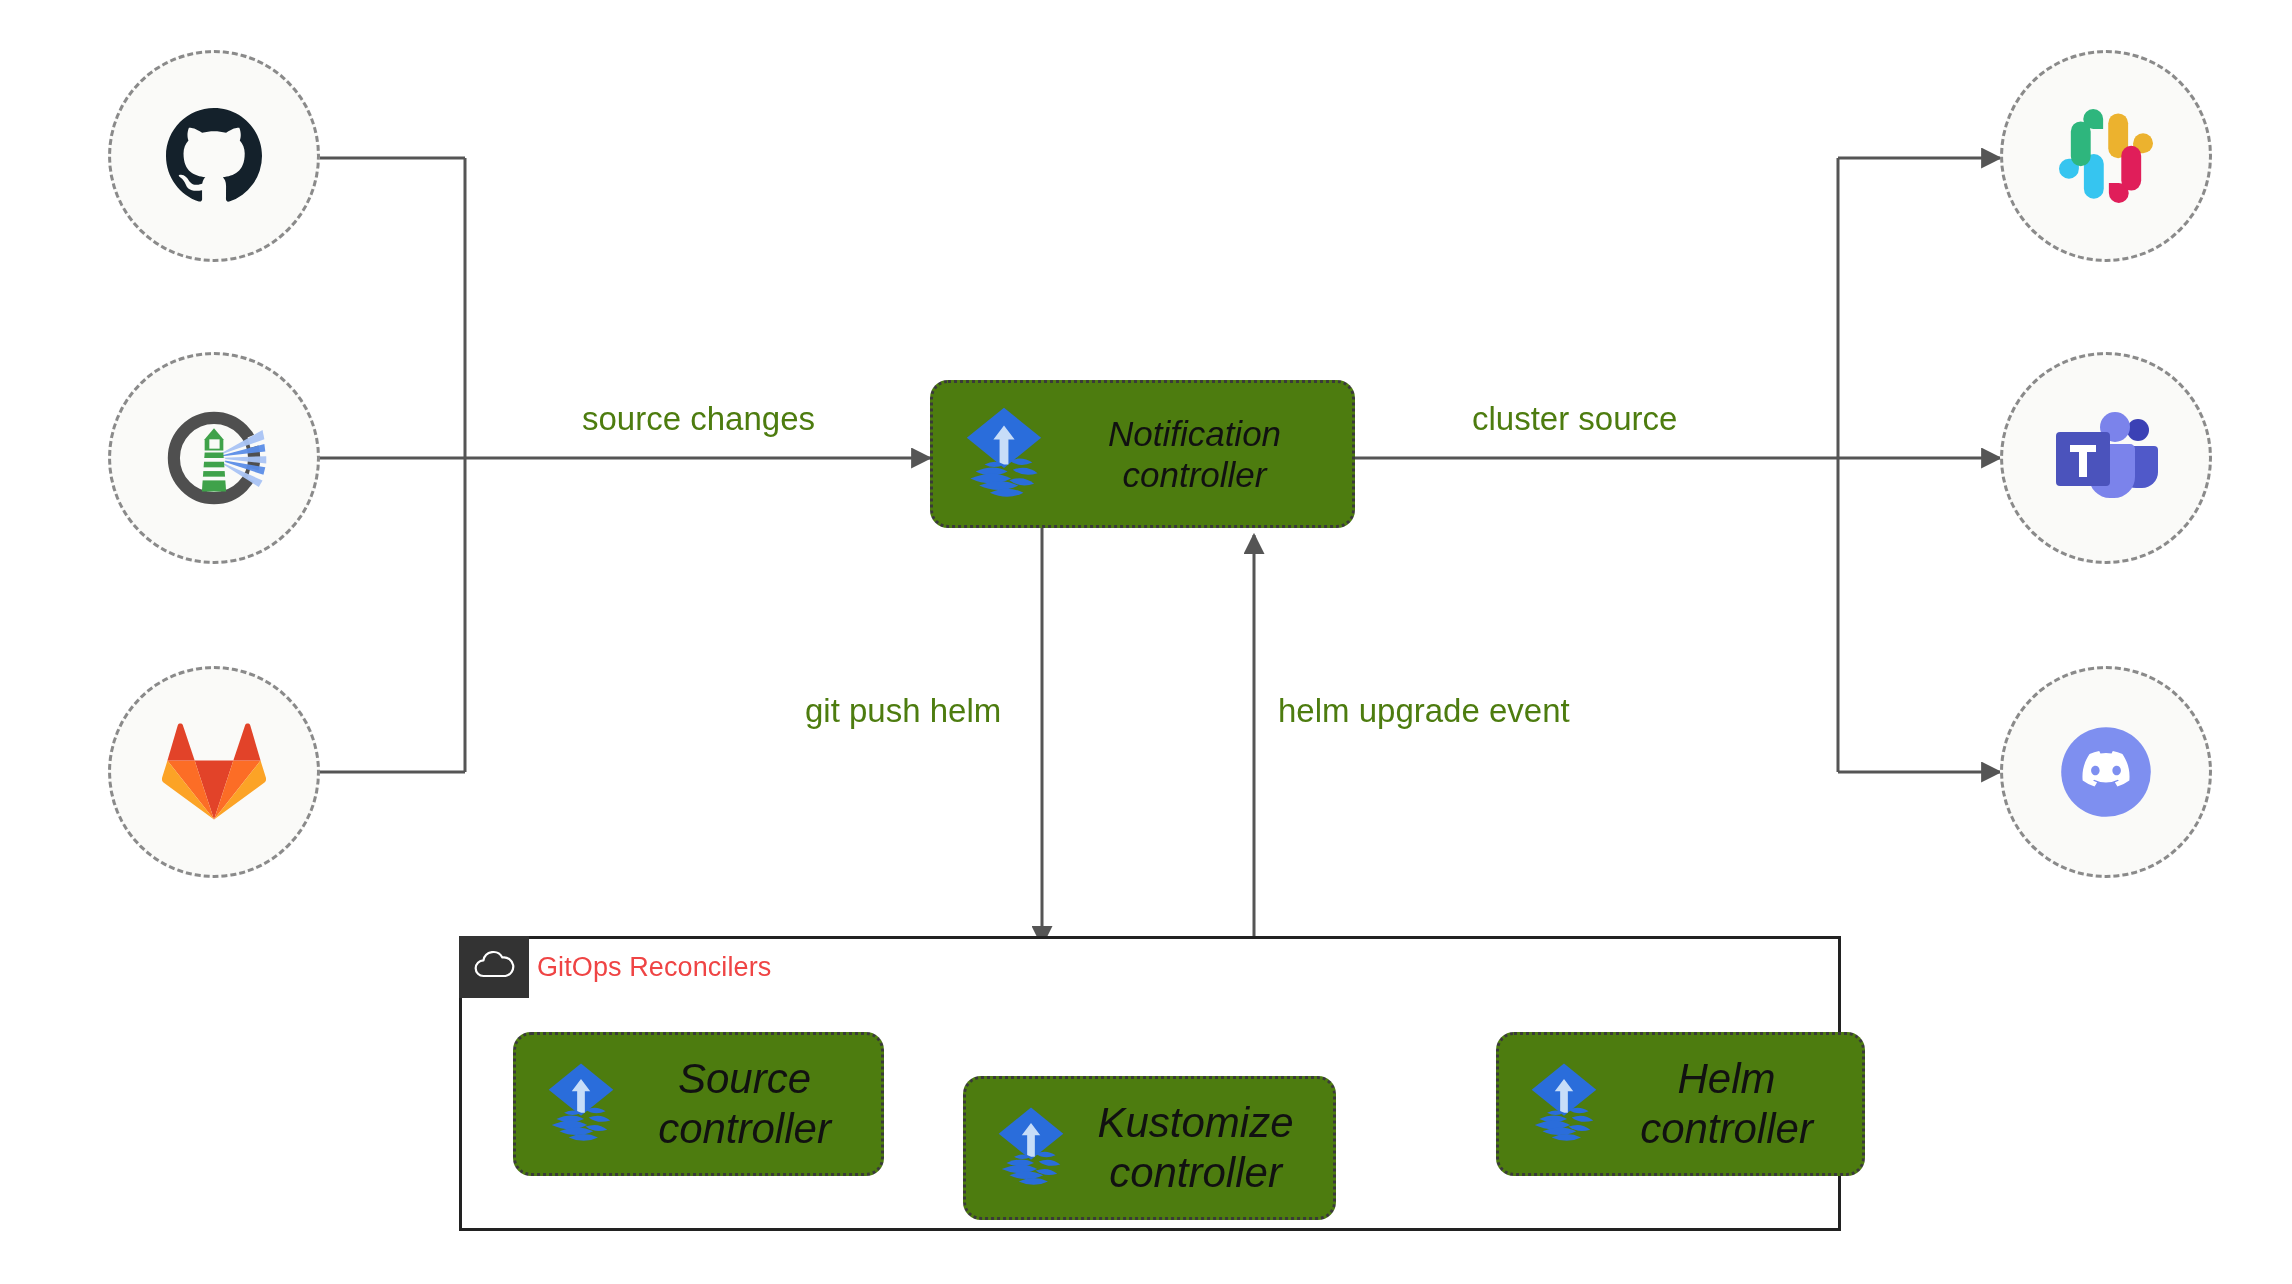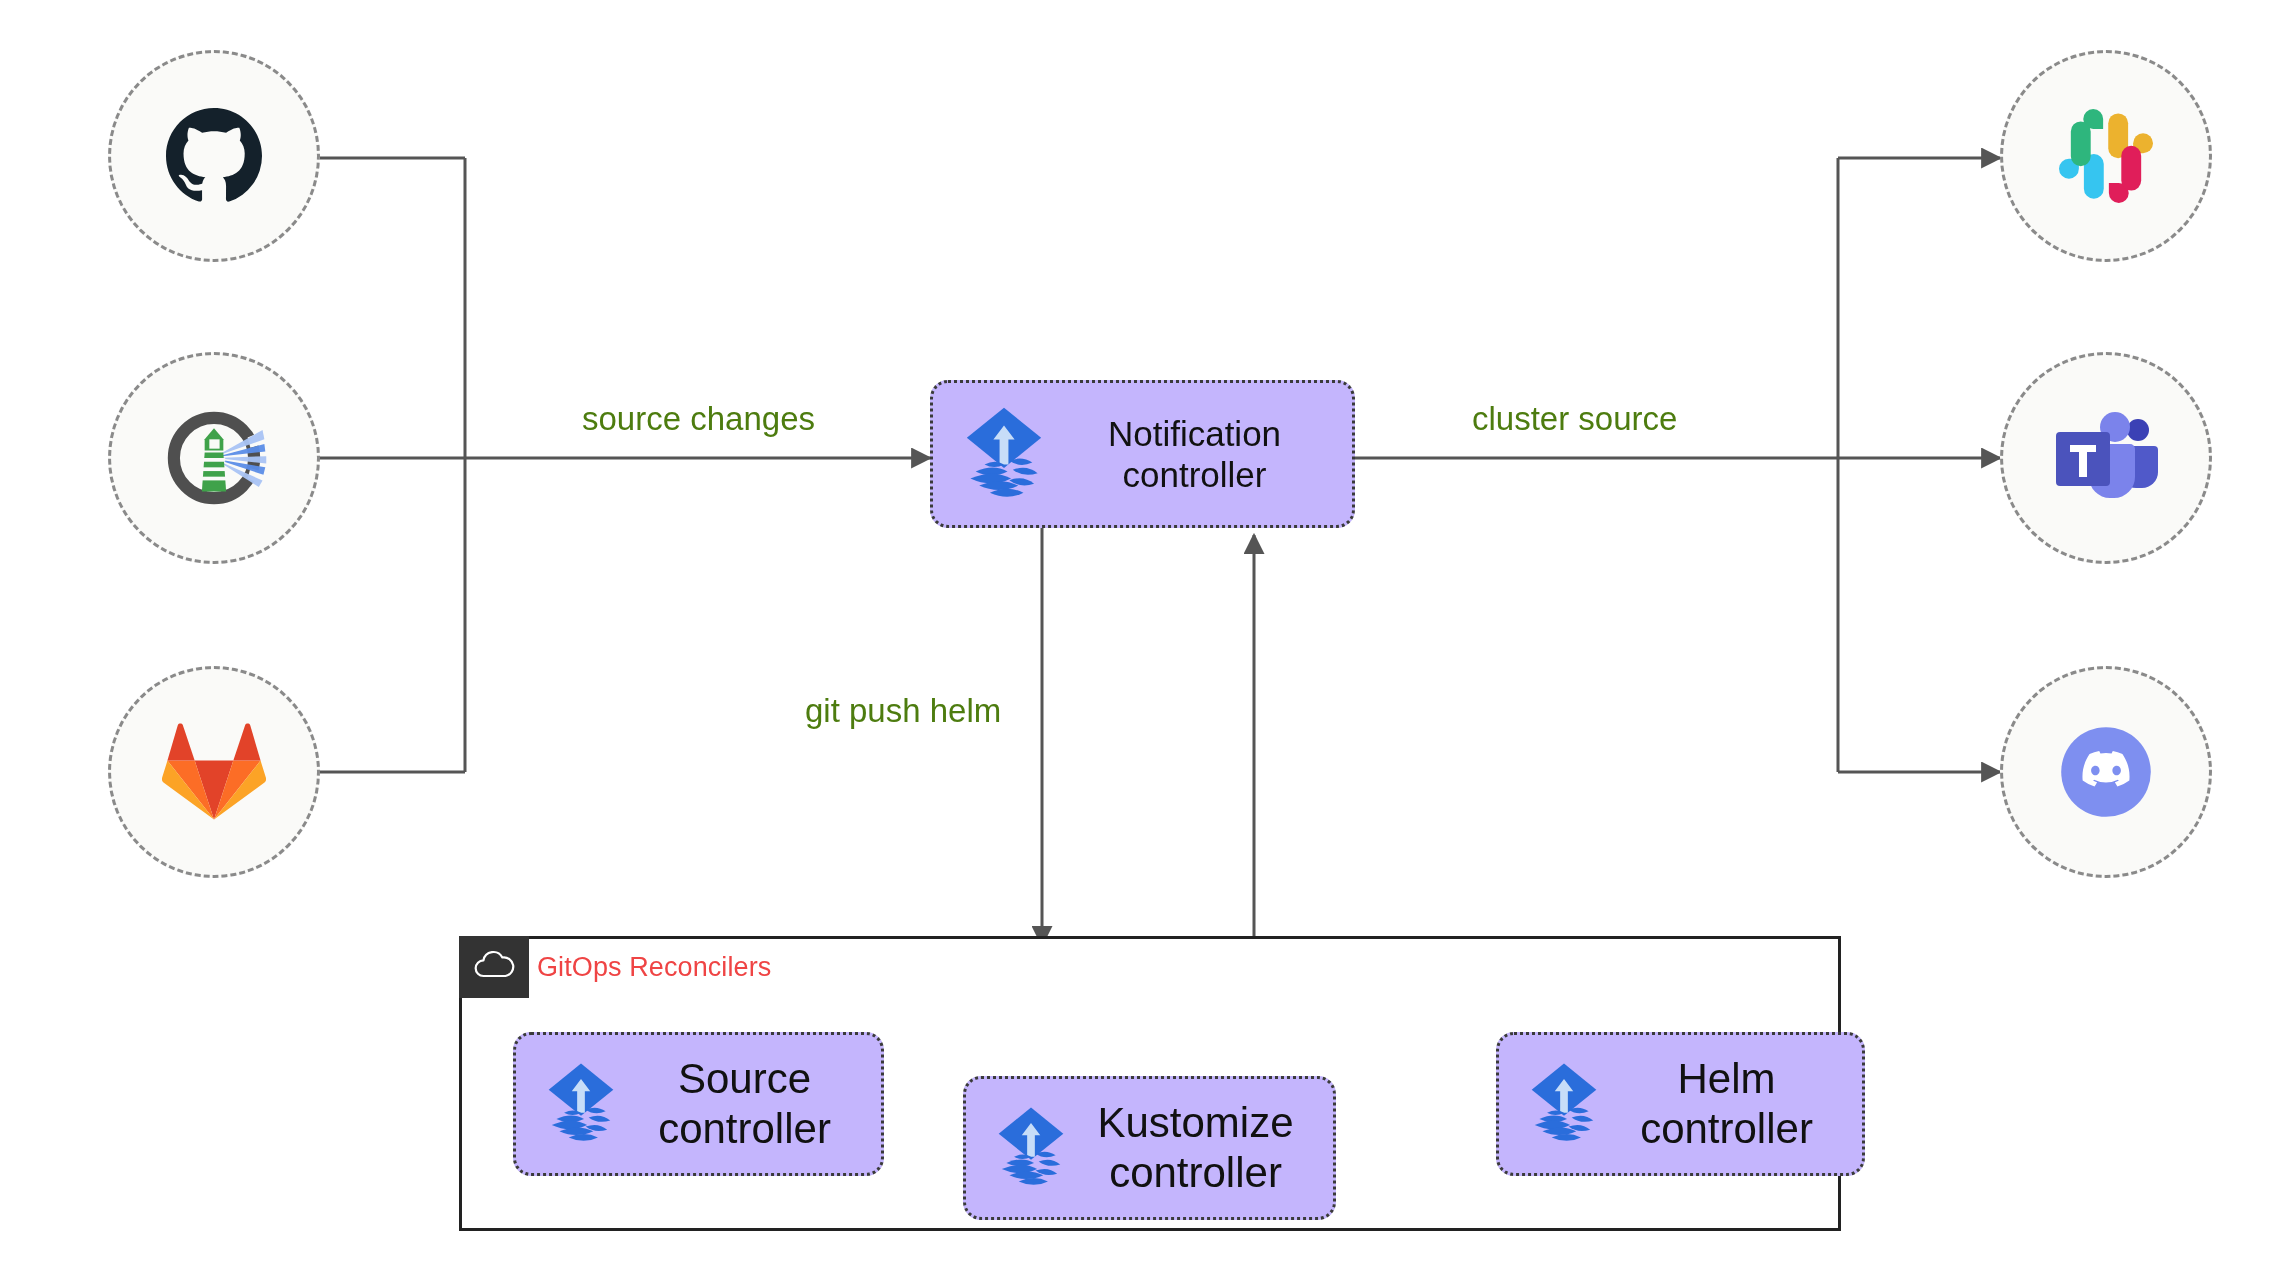--- a/index.html
+++ b/index.html
@@ -28,27 +28,28 @@
     display: flex;
     align-items: center;
     justify-content: center;
     box-sizing: border-box;
   }
   .node-circle svg { display: block; }
 
   
   .ctrl-box {
     position: absolute;
-    background: #c4b5fd;
+    background: #4d7c0f;
     border: 3px dotted #3a3a3a;
     border-radius: 18px;
     box-sizing: border-box;
     display: flex;
     align-items: center;
     justify-content: flex-start;
+    font-style: italic;
   }
   .ctrl-icon {
     flex: 0 0 auto;
     margin-left: 26px;
     margin-right: 10px;
   }
   .ctrl-label {
     flex: 1 1 auto;
     text-align: center;
     font-size: 42px;
@@ -354,14 +355,15 @@
     <span class="ctrl-label">Helm
 controller</span>
   </div>
 
   <div class="edge-label" style="left:572px; top:400px;">source changes</div>
 
   <div class="edge-label" style="left:1462px; top:400px;">cluster source</div>
 
   <div class="edge-label" style="left:795px; top:692px;">git push helm</div>
 
+  <div class="edge-label" style="left:1268px; top:692px;">helm upgrade event</div>
 
 </div>
 
 </body></html>

